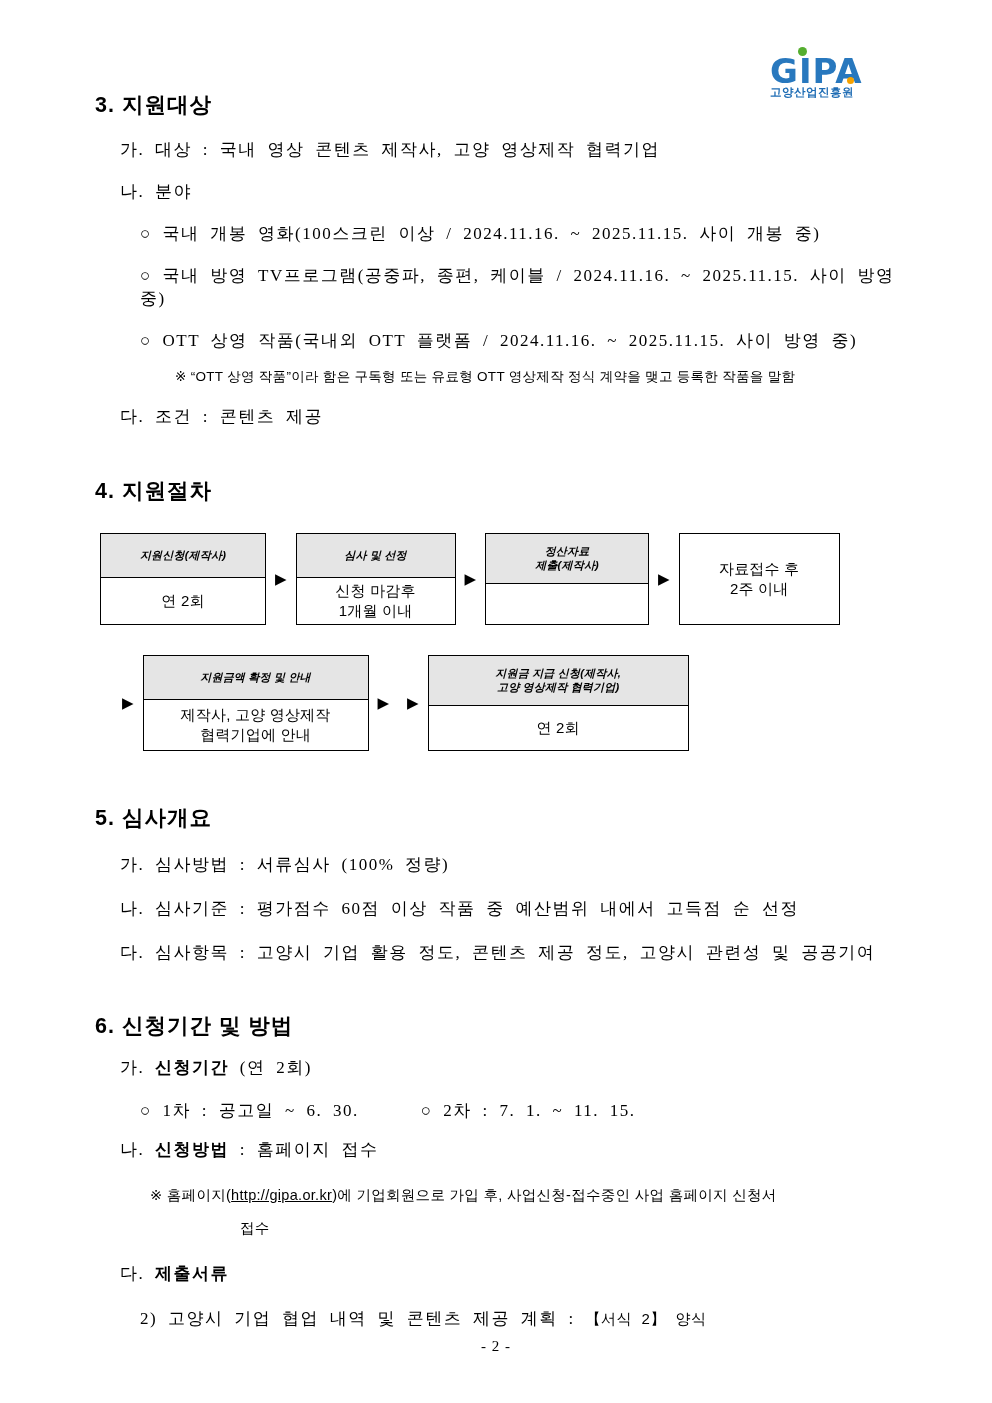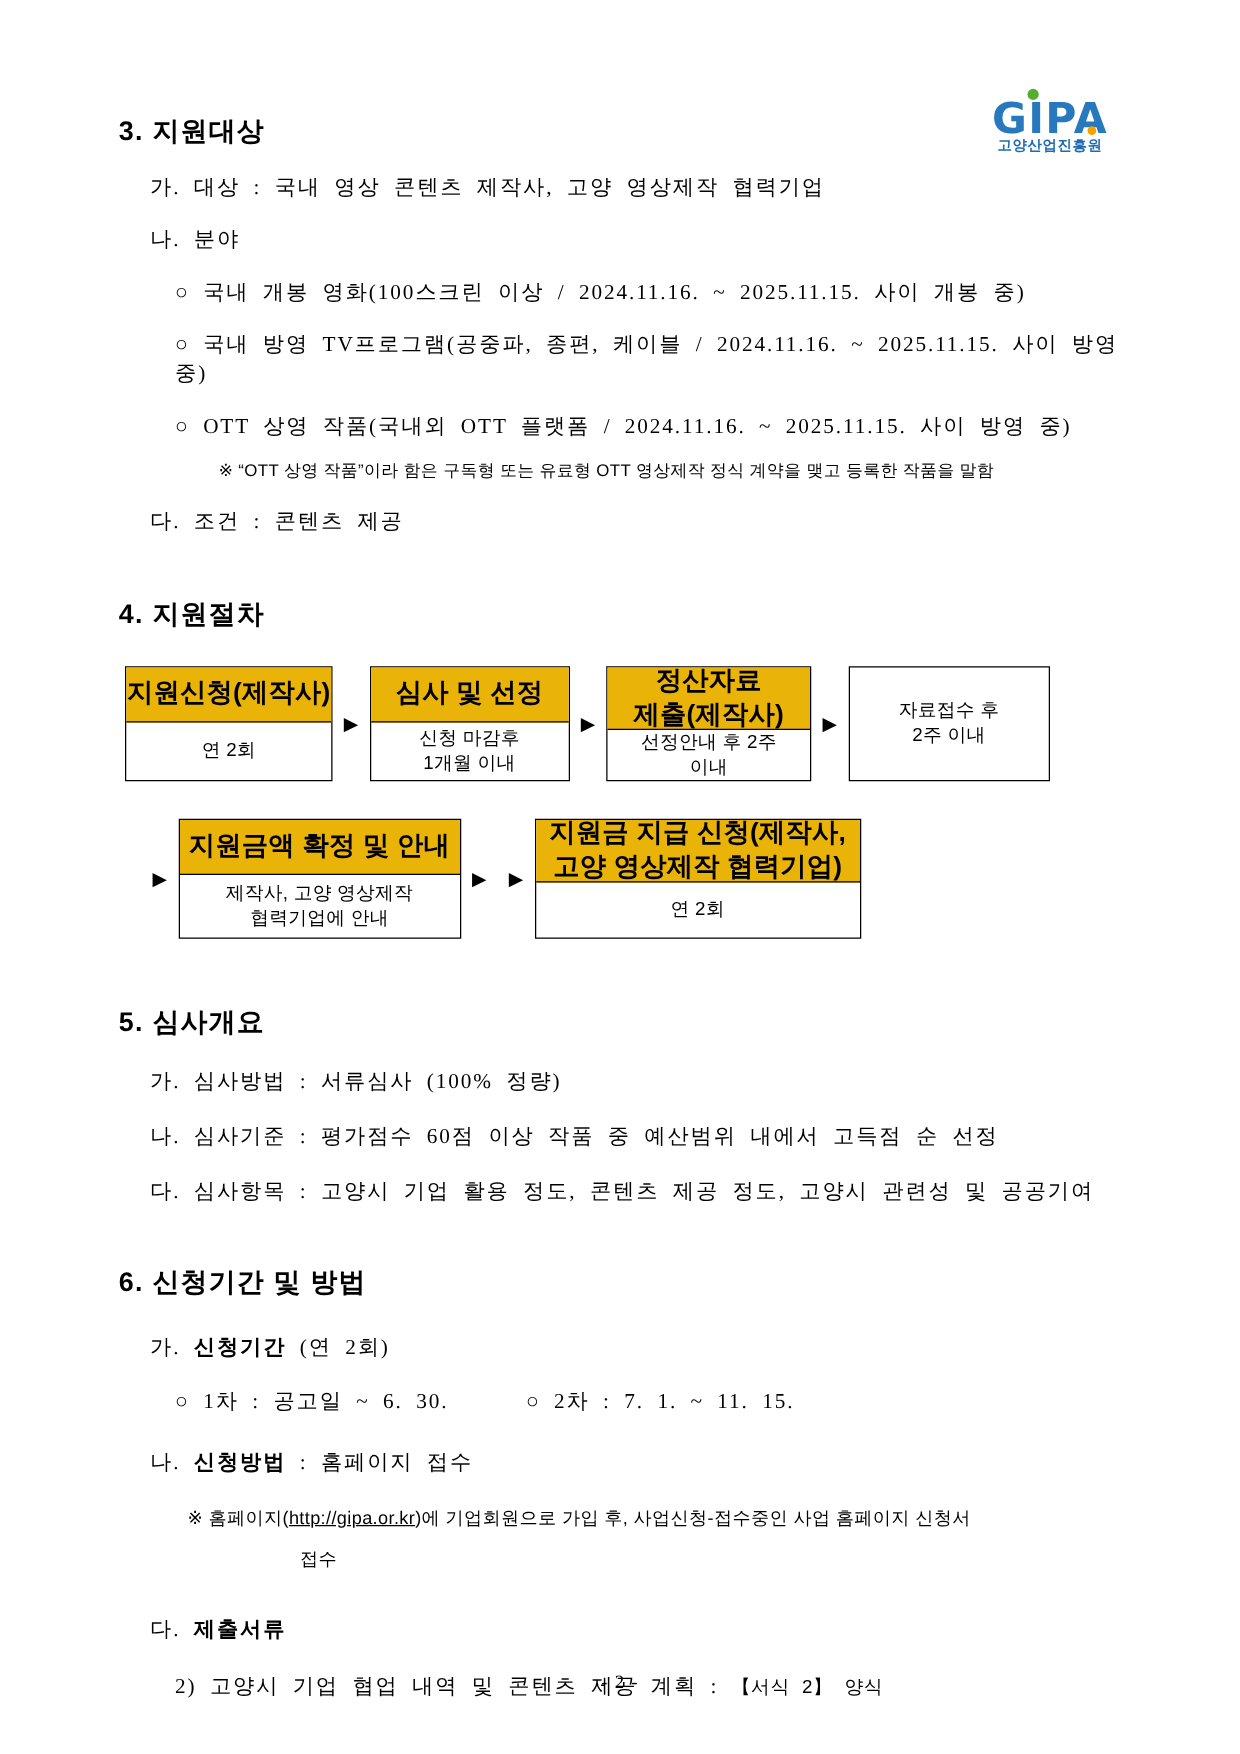--- a/index.html
+++ b/index.html
@@ -7,21 +7,21 @@
   body {
     width: 992px; height: 1403px;
     position: relative;
     font-family: "Liberation Serif", "DejaVu Serif", serif;
     color: #000;
     overflow: hidden;
   }
   .page { position: relative; width: 100%; height: 100%; padding: 82px 88px 0 95px; }
 
   
-  .logo { position: absolute; top: 80px; right: 82px; width: 140px; text-align: center;
+  .logo { position: absolute; top: 56px; right: 82px; width: 140px; text-align: left;
           font-family: "Liberation Sans", "DejaVu Sans", sans-serif; }
   .logo-word { position: relative; display: inline-block; font-weight: bold; font-size: 34px;
                letter-spacing: 1px; color: #2878be; line-height: 0.9;
                font-family: "DejaVu Sans", sans-serif; }
   .logo-word .dot-green { position: absolute; left: 28px; top: -9px; width: 9px; height: 9px;
                border-radius: 50%; background: #55ae2f; }
   .logo-word .dot-orange { position: absolute; right: 9px; bottom: 3px; width: 7px; height: 7px;
                border-radius: 50%; background: #f5a100; }
   .logo-sub { font-size: 11.5px; font-weight: bold; color: #1e6cb4; letter-spacing: 0.5px; margin-top: -2px; }
 
@@ -41,31 +41,31 @@
   .u { text-decoration: underline; }
 
   
   .s3-title { margin-top: 8px; }
   .s3 .line { margin-top: 19px; }
   .s3 .small-note { margin-top: 16px; }
   .s4-title { margin-top: 48px; }
   .s5-title { margin-top: 52px; }
   .s5 .line { margin-top: 21px; }
   .s6-title { margin-top: 47px; }
-  .s6 .line { margin-top: 26px; }
+  .s6 .line { margin-top: 16px; }
   .docs .line { margin-top: 22px; }
 
   
   .flow-row { display: flex; align-items: center; font-family: "Liberation Sans", "DejaVu Sans", sans-serif; }
   .flow-row1 { margin-top: 28px; margin-left: 5px; }
   .flow-row2 { margin-top: 30px; margin-left: 18px; }
   .flow-box { border: 1.6px solid #000; background: #fff; display: flex; flex-direction: column; }
-  .flow-box .hd { background: #eab308; border-bottom: 1.6px solid #000; font-weight: bold;
+  .flow-box .hd { background: #e5e5e5; border-bottom: 1.6px solid #000; font-weight: bold;
                   display: flex; align-items: center; justify-content: center; text-align: center;
-                  font-size: 21px; line-height: 1.25; white-space: pre-line; letter-spacing: 0.2px; }
+                  font-size: 11px; line-height: 1.25; white-space: pre-line; letter-spacing: 0.2px; font-style: italic; }
   .flow-box .bd { flex: 1; display: flex; align-items: center; justify-content: center; text-align: center;
                   font-size: 15px; line-height: 1.35; white-space: pre-line; letter-spacing: 0.2px; }
   .fr1 { height: 92px; } .fr2 { height: 96px; }
   .hd-s { height: 44px; } .hd-l { height: 50px; }
   .arrow { font-size: 15px; color: #000; padding: 0 9px; line-height: 1;
            font-family: "DejaVu Sans", sans-serif; }
   .w1 { width: 166px; } .w2 { width: 160px; } .w3 { width: 164px; } .w4 { width: 161px; }
   .w5 { width: 226px; } .w6 { width: 166px; } .w7 { width: 261px; }
 
   
@@ -114,22 +114,20 @@
       <div class="arrow">▶</div>
       <div class="flow-box fr1 w2">
         <div class="hd hd-s">심사 및 선정</div>
         <div class="bd">신청 마감후
 1개월 이내</div>
       </div>
       <div class="arrow">▶</div>
       <div class="flow-box fr1 w3">
         <div class="hd hd-l">정산자료
 제출(제작사)</div>
-        <div class="bd">선정안내 후 2주
-이내</div>
       </div>
       <div class="arrow">▶</div>
       <div class="flow-box fr1 w4">
         <div class="bd">자료접수 후
 2주 이내</div>
       </div>
     </div>
 
     <div class="flow-row flow-row2">
       <div class="arrow">▶</div>

